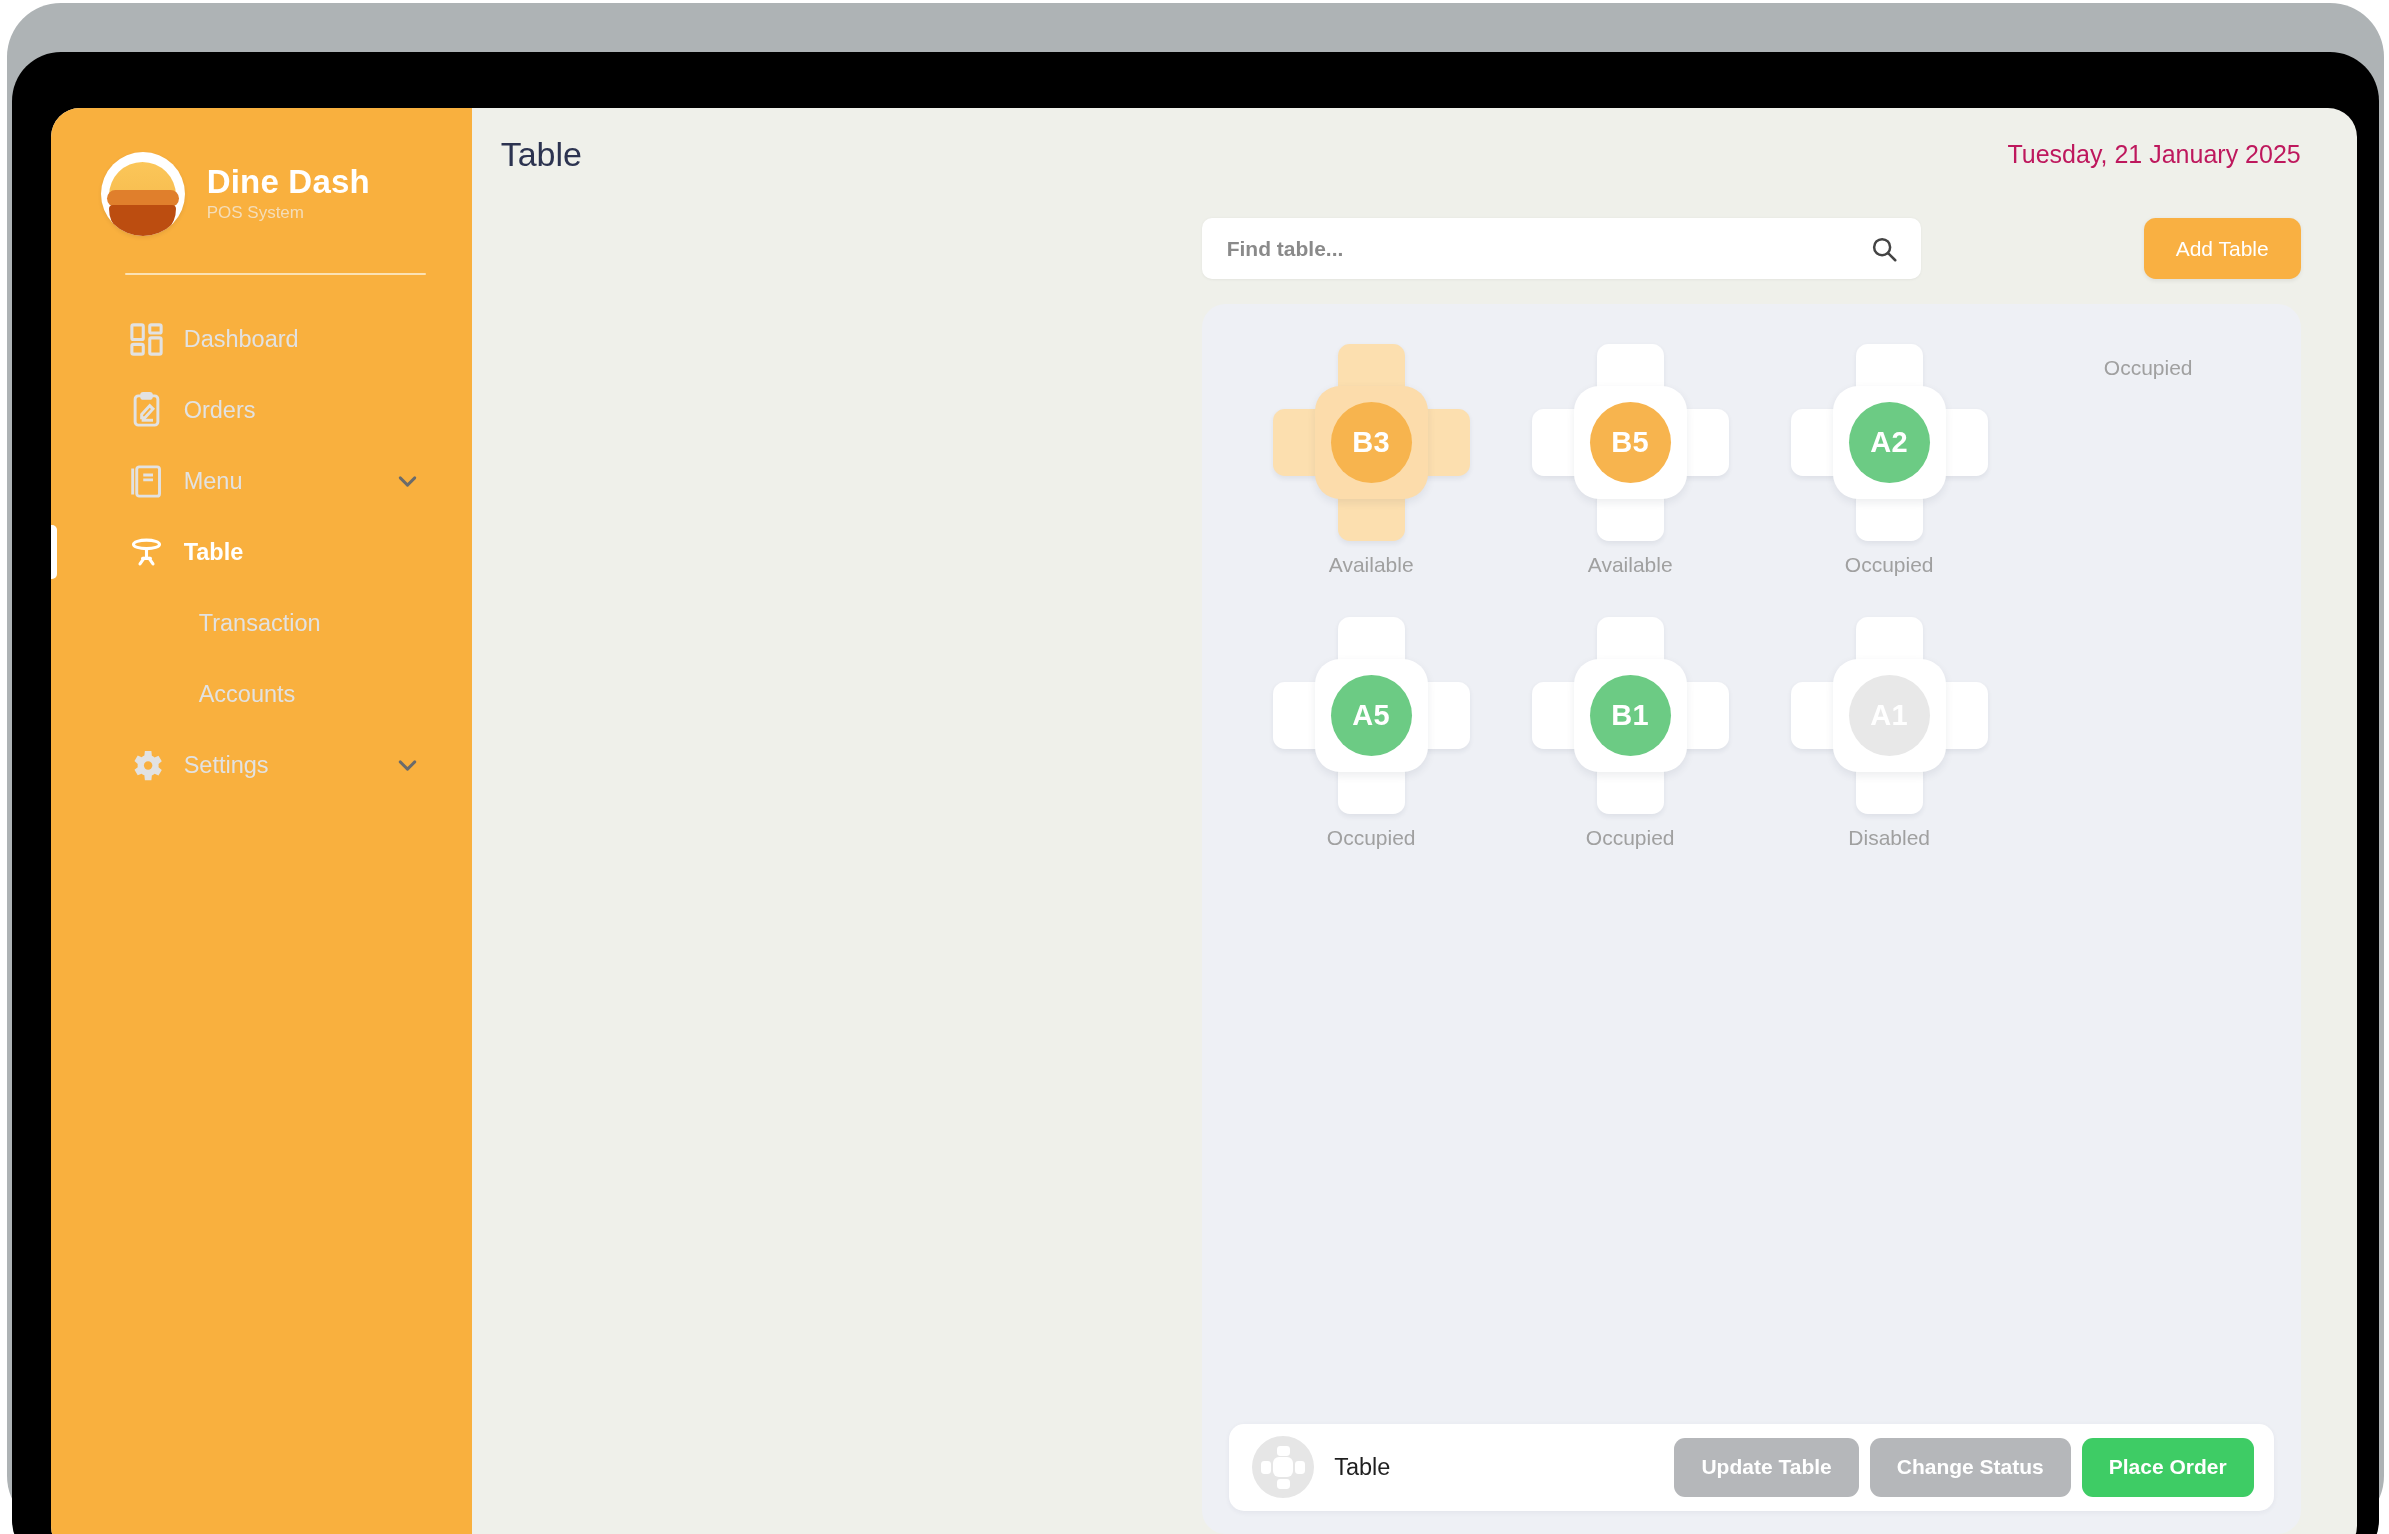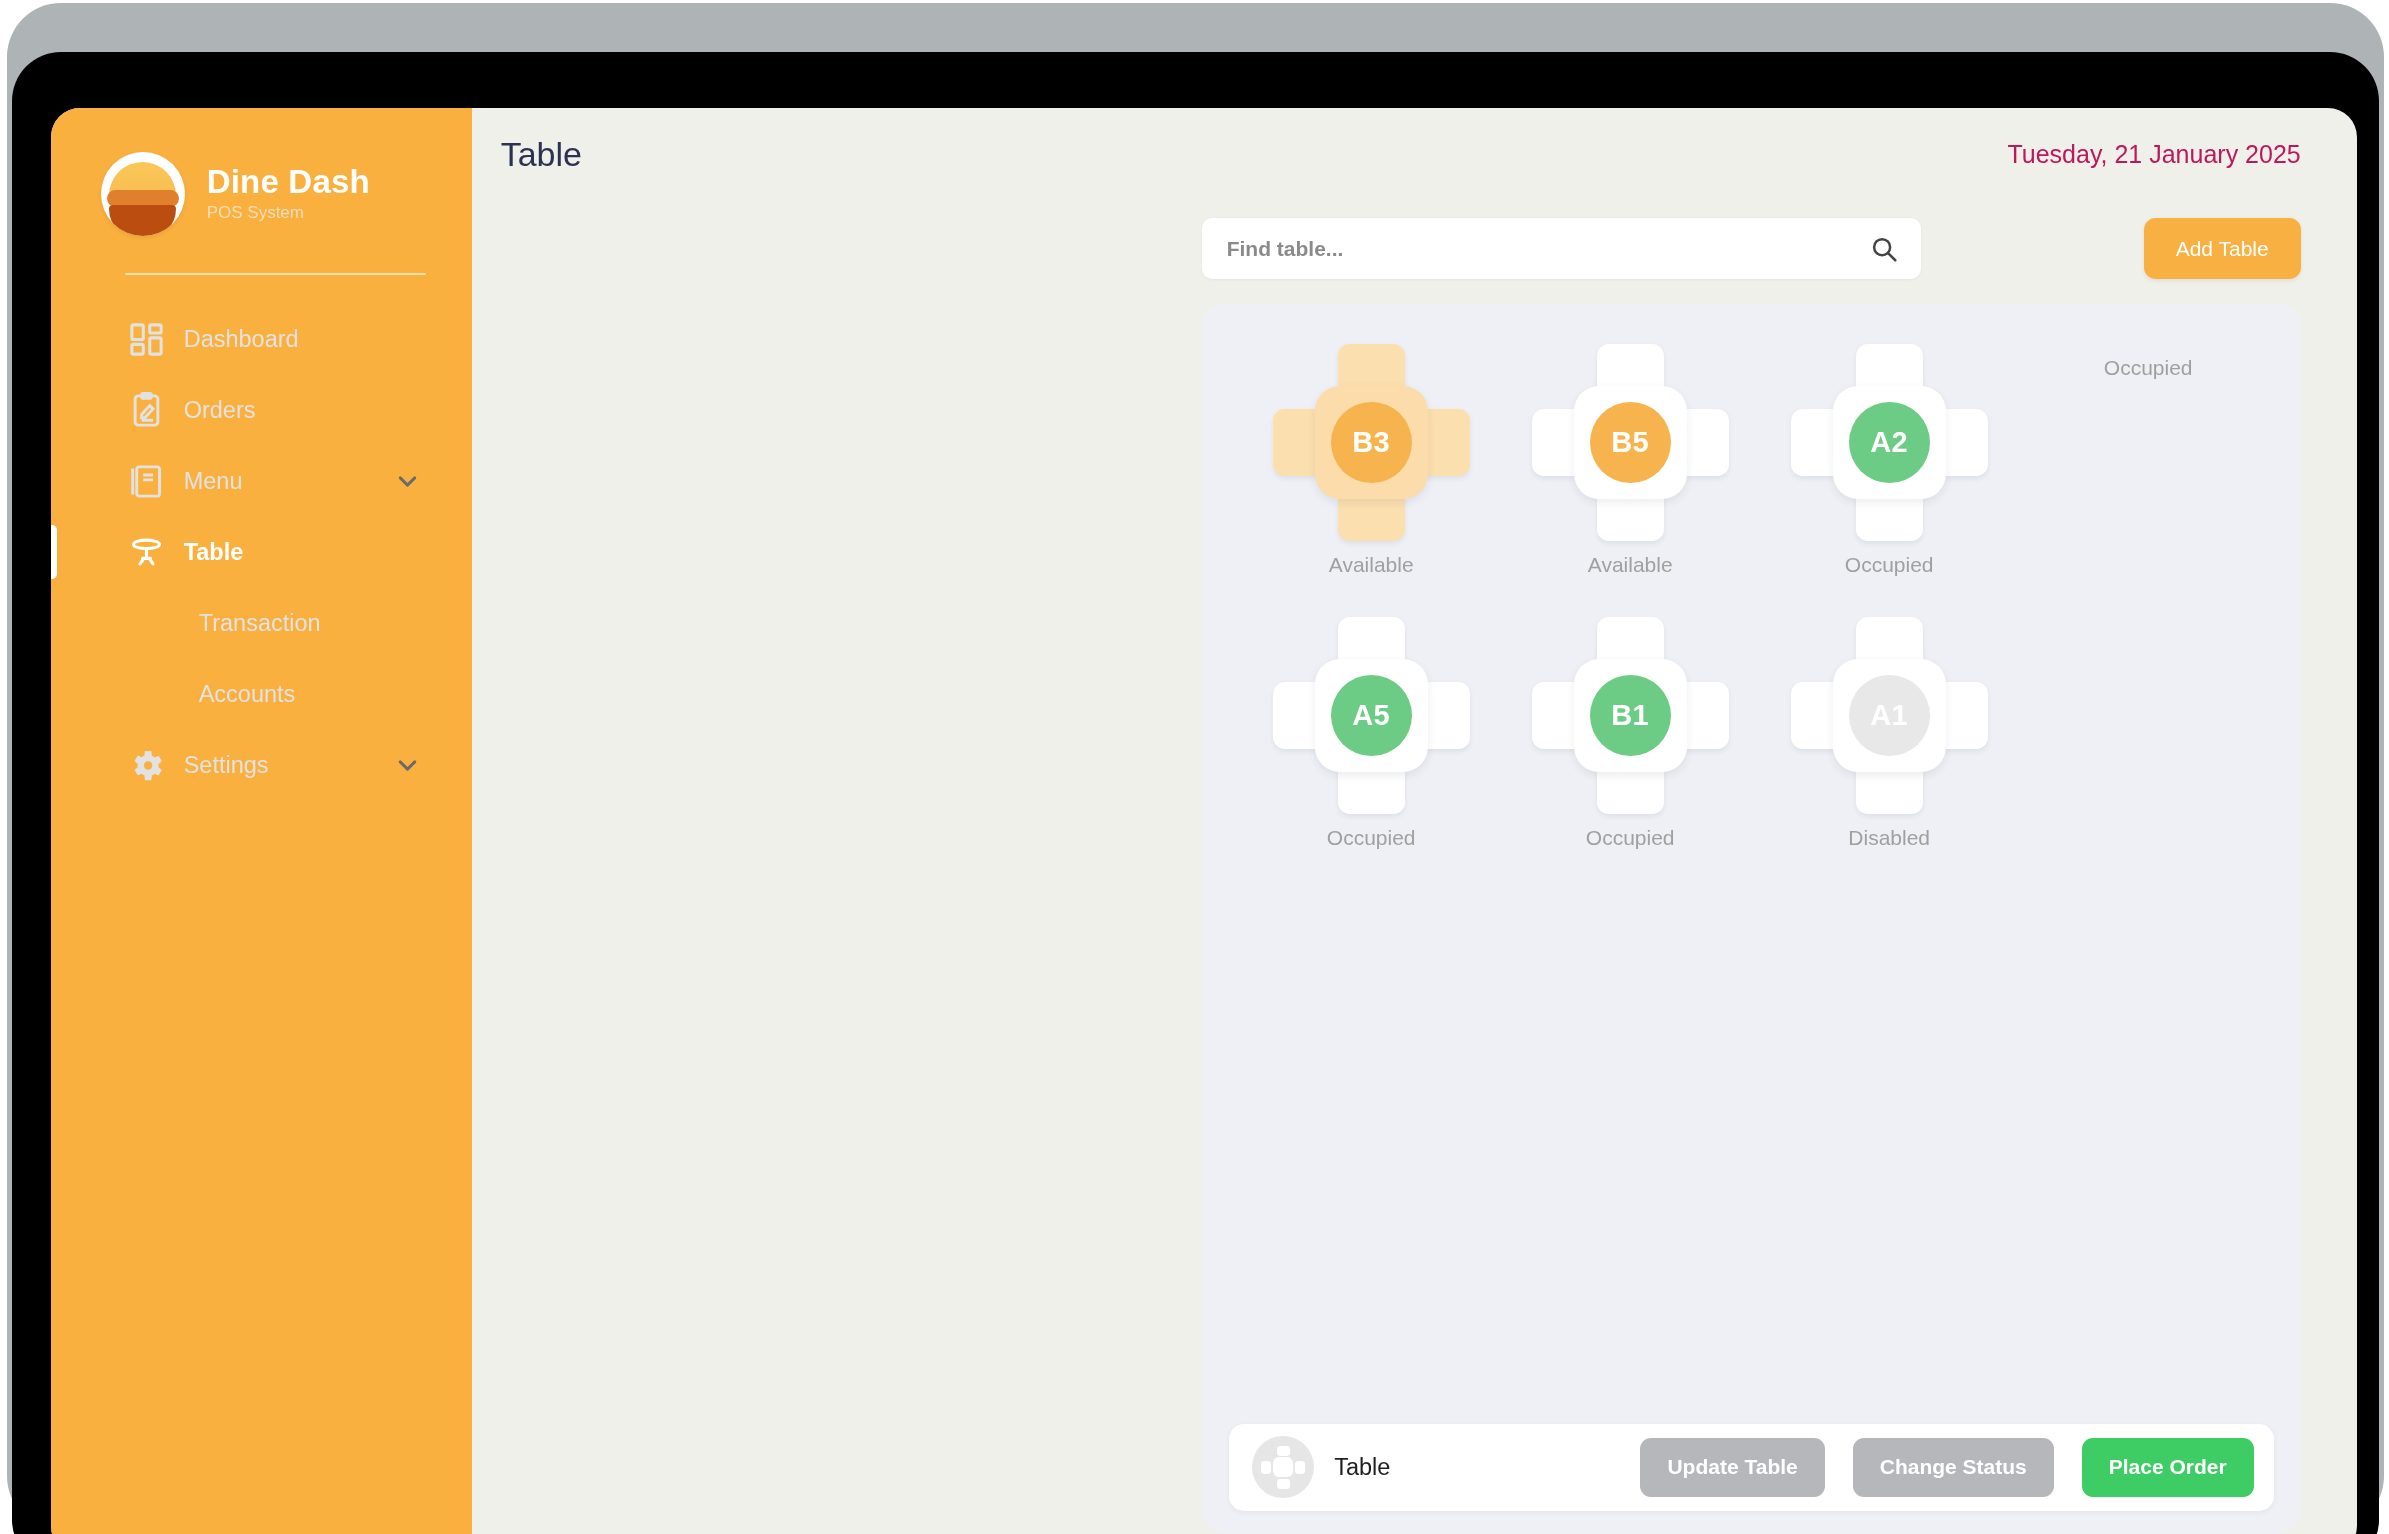--- a/index.html
+++ b/index.html
@@ -307,21 +307,21 @@
   .ab-avatar .mini.r { left: 43px; top: 24.4px; width: 10px; height: 13.5px; border-radius: 3.4px; }
   .ab-title {
     margin-left: 20px;
     font-size: 23.5px;
     color: #1f1f1f;
     font-weight: 500;
   }
   .ab-actions {
     margin-left: auto;
     display: flex;
-    gap: 28px;
+    gap: 11px;
   }
   .ab-btn {
     height: 59px;
     padding: 0 27px;
     border: none;
     border-radius: 11px;
     font-size: 21px;
     color: #ffffff;
     font-weight: bold;
     font-family: "Liberation Sans", sans-serif;

